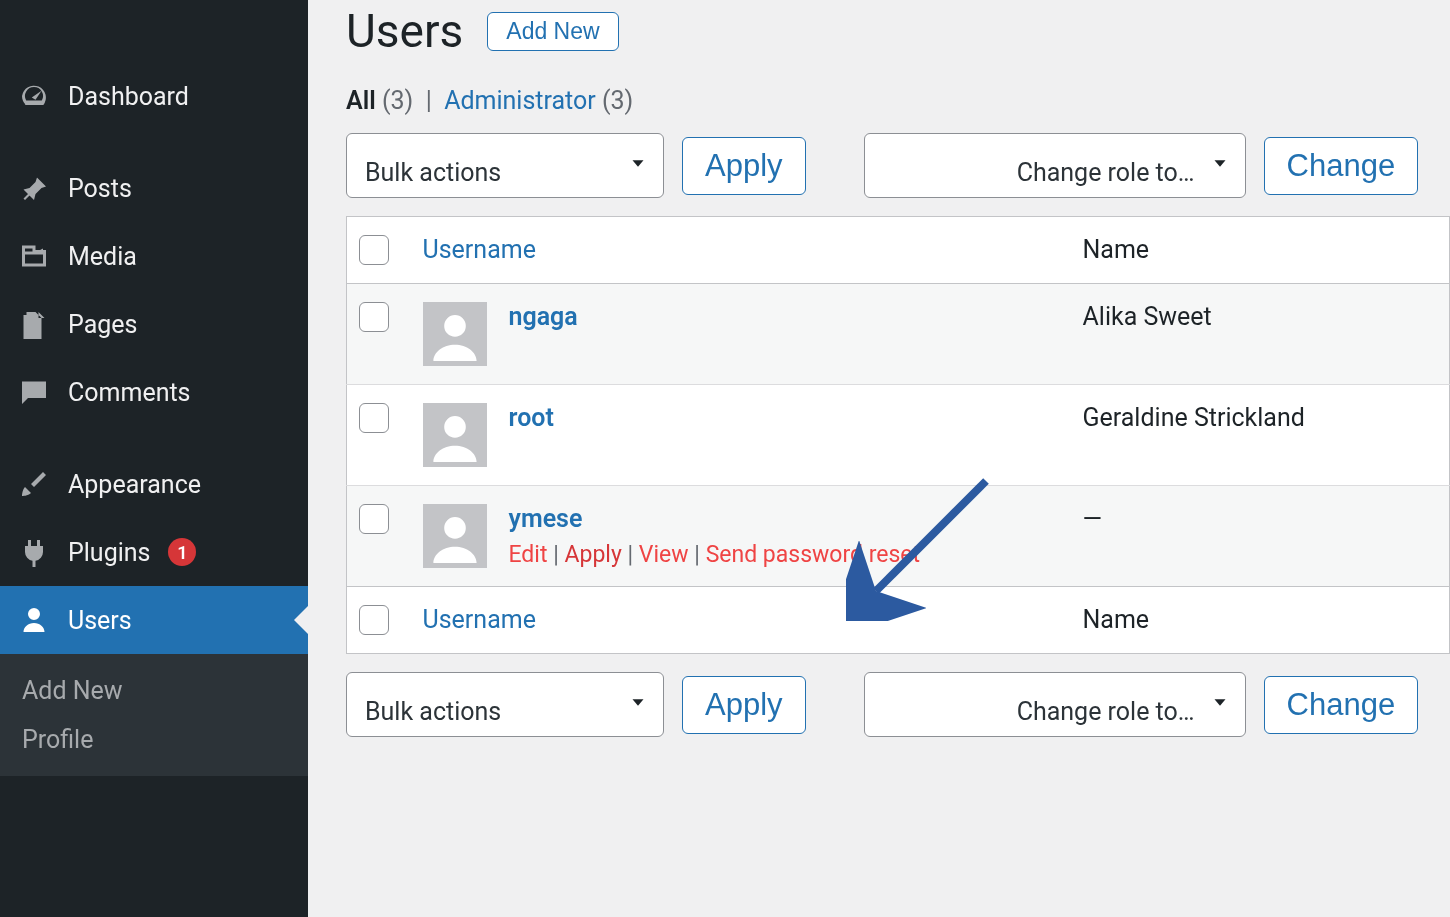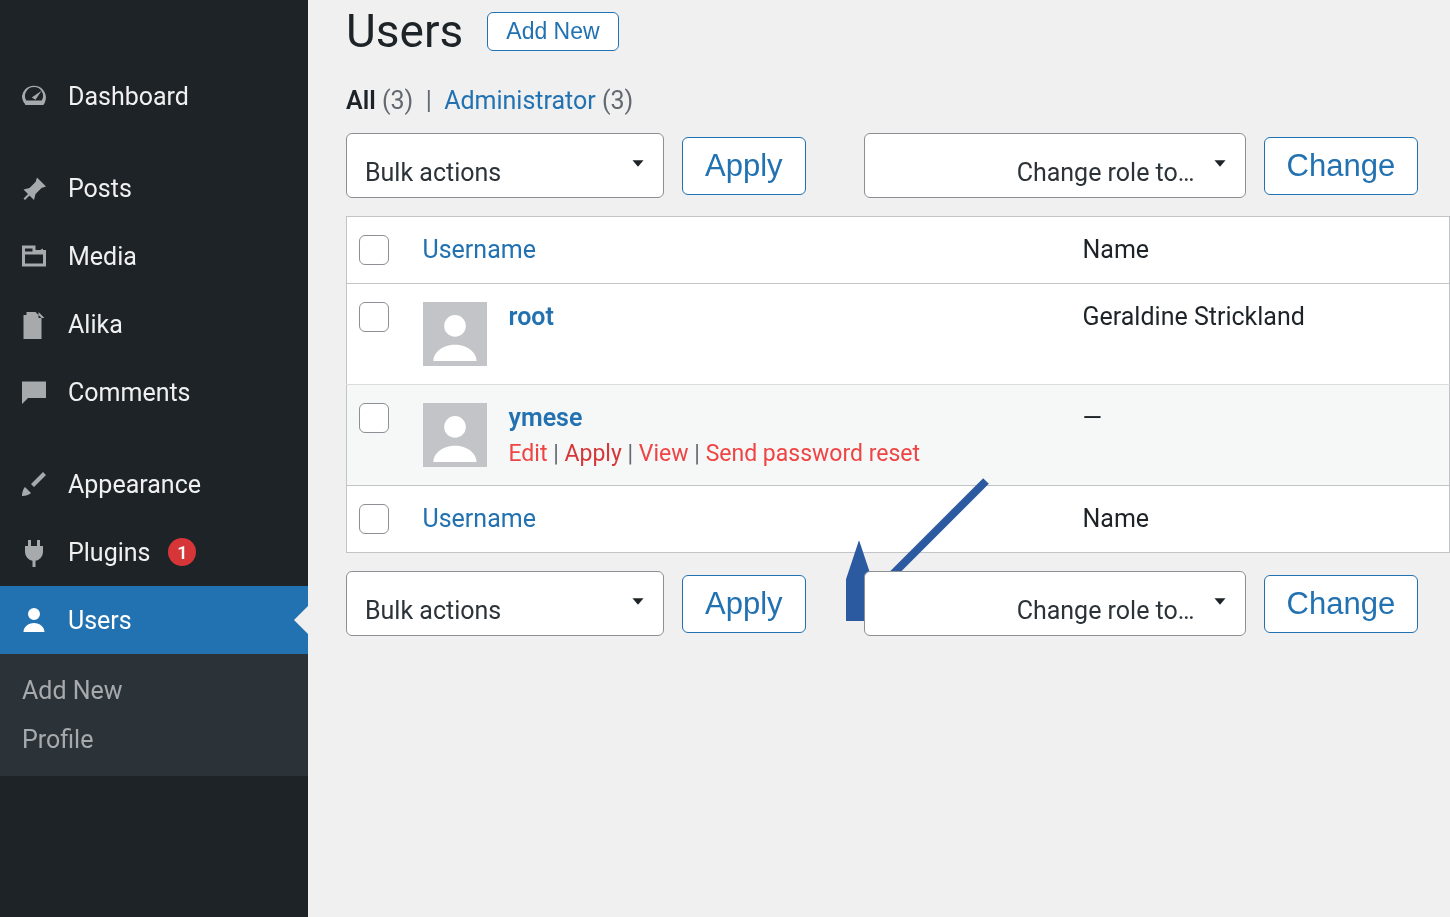--- a/index.html
+++ b/index.html
@@ -242,21 +242,21 @@
     </span>
     <span>Media</span>
   </div>
 
   <div class="sidebar-item">
     <span class="icon">
       <svg width="30" height="30" viewBox="0 0 20 20" fill="currentColor">
           <path d="M5 2h6l4 4v12H5V2zm8 0v4h4l-4-4zM3 4v16h12v-2H5V4H3z"></path>
         </svg>
     </span>
-    <span>Alika</span>
+    <span>Pages</span>
   </div>
 
   <div class="sidebar-item">
     <span class="icon">
       <svg width="30" height="30" viewBox="0 0 20 20" fill="currentColor">
           <path d="M2 3h16v11H6l-4 4V3z"></path>
         </svg>
     </span>
     <span>Comments</span>
   </div>
@@ -338,20 +338,38 @@
     <thead>
       <tr>
         <th class="col-check">
               <div class="chk"></div>
             </th>
         <th class="col-username"><a href="#" class="col-link">Username</a></th>
         <th><span>Name</span></th>
       </tr>
     </thead>
     <tbody>
+      <tr class="hovered">
+        <td>
+              <div class="chk"></div>
+            </td>
+        <td>
+          <div class="user-cell">
+            <div class="avatar">
+              <svg width="54" height="54" viewBox="0 0 20 20" fill="#fff">
+                    <path d="M10 11a4 4 0 1 0 0-8 4 4 0 0 0 0 8zm-8 9c0-3.3 3.6-6 8-6s8 2.7 8 6H2z"></path>
+                  </svg>
+            </div>
+            <div class="user-info">
+              <a href="#" class="username">ngaga</a>
+            </div>
+          </div>
+        </td>
+        <td><span>Alika Sweet</span></td>
+      </tr>
 
       <tr>
         <td>
               <div class="chk"></div>
             </td>
         <td>
           <div class="user-cell">
             <div class="avatar">
               <svg width="54" height="54" viewBox="0 0 20 20" fill="#fff">
                     <path d="M10 11a4 4 0 1 0 0-8 4 4 0 0 0 0 8zm-8 9c0-3.3 3.6-6 8-6s8 2.7 8 6H2z"></path>

